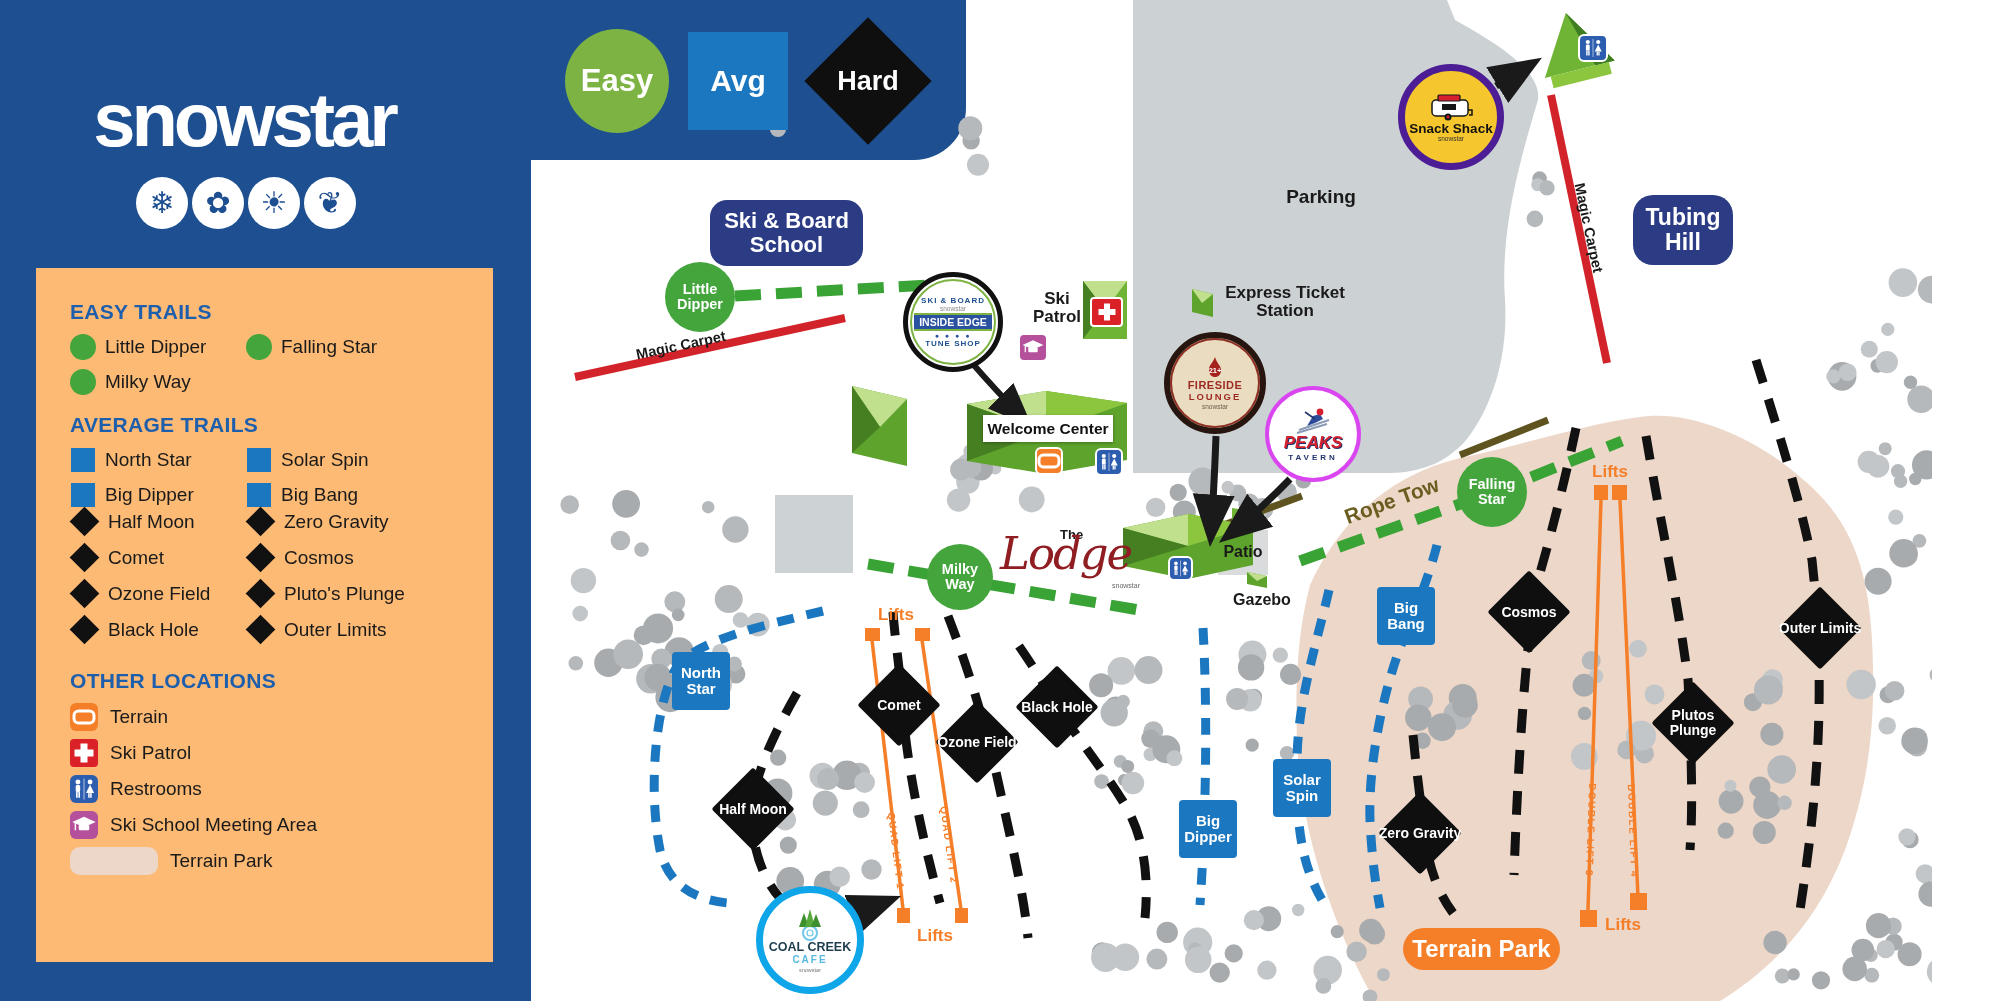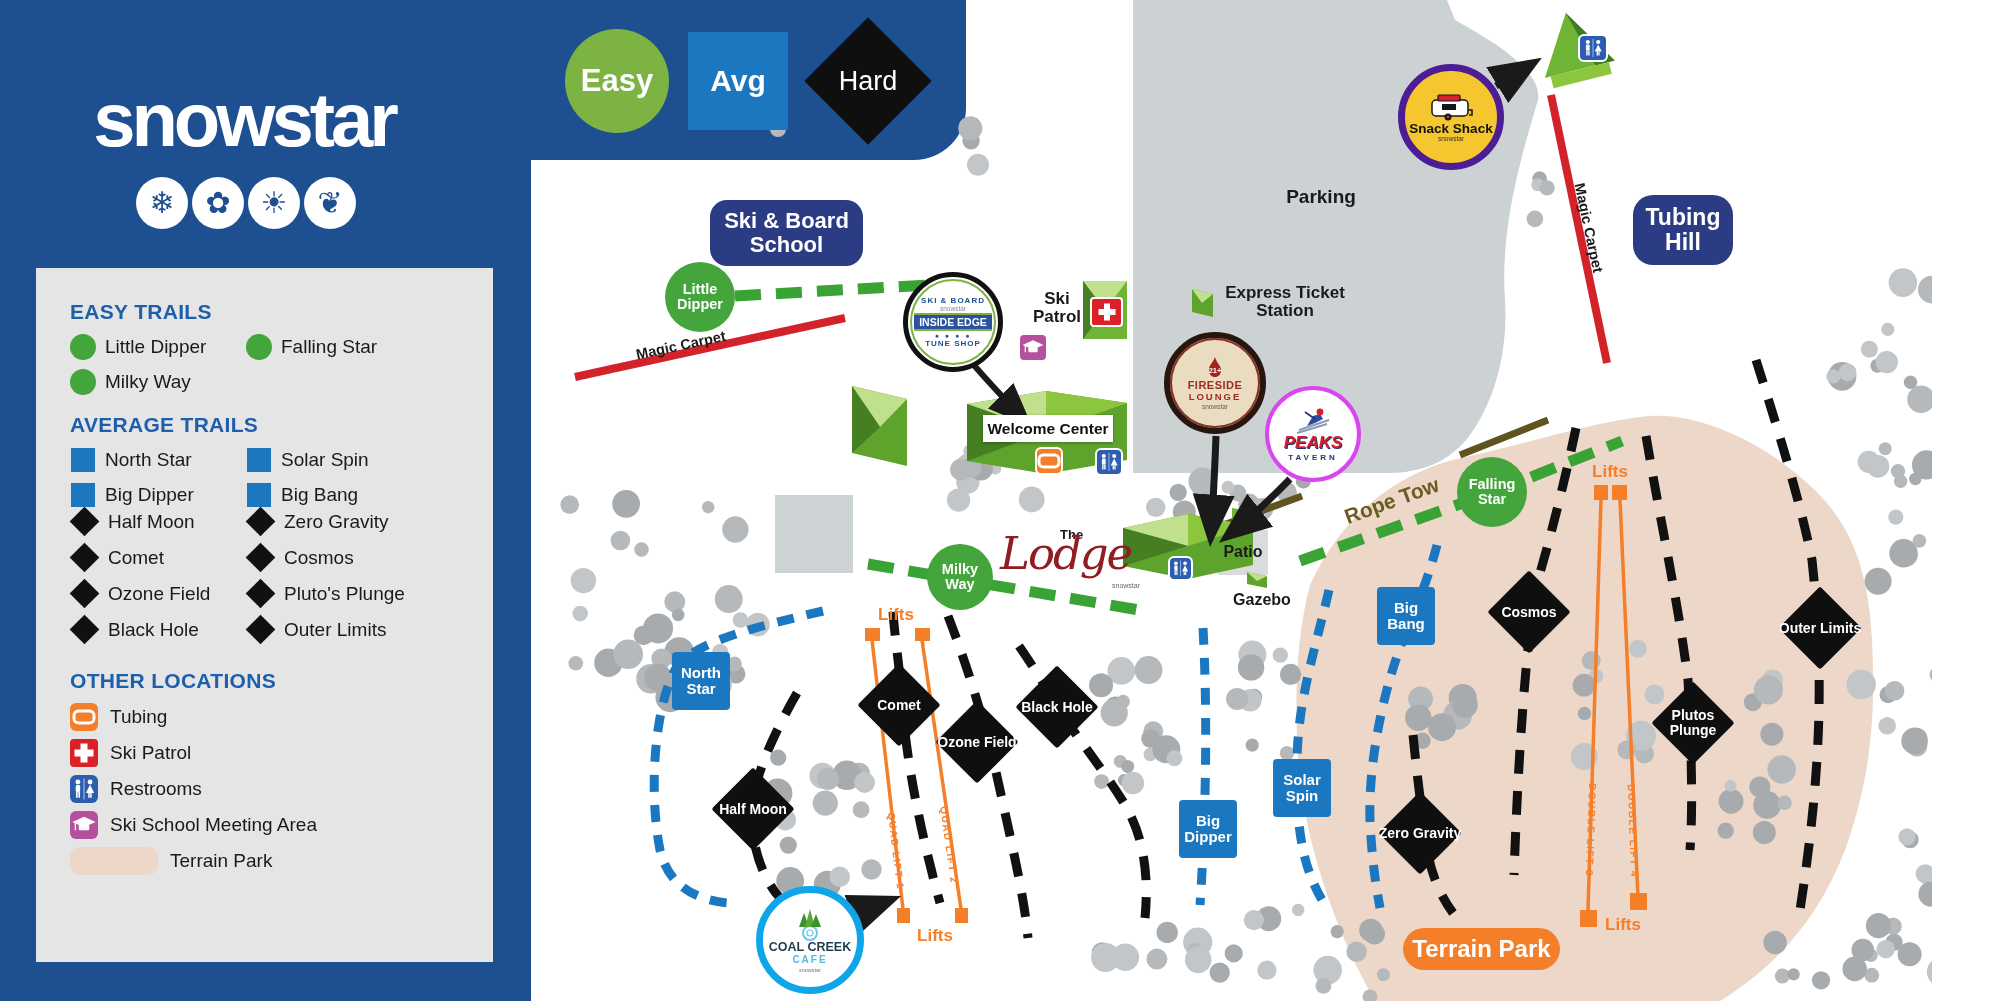--- a/index.html
+++ b/index.html
@@ -18,24 +18,24 @@
   .sicon{width:52px;height:52px;border-radius:50%;background:#fff;color:#1d4f91;
          display:flex;align-items:center;justify-content:center;font-size:30px;line-height:1}
 
   
   .easy-badge{position:absolute;left:565px;top:29px;width:104px;height:104px;border-radius:50%;
       background:#7cb342;color:#fff;font-weight:bold;font-size:31px;display:flex;align-items:center;justify-content:center}
   .avg-badge{position:absolute;left:688px;top:32px;width:100px;height:98px;background:#1b78c0;color:#fff;
       font-weight:bold;font-size:30px;display:flex;align-items:center;justify-content:center}
   .hard-badge{position:absolute;left:798px;top:11px;width:140px;height:140px}
   .hb-shape{position:absolute;left:50%;top:50%;width:90px;height:90px;transform:translate(-50%,-50%) rotate(45deg);background:#0f0f0f}
-  .hb-lbl{position:absolute;inset:0;display:flex;align-items:center;justify-content:center;color:#fff;font-weight:normal;font-size:27px}
+  .hb-lbl{position:absolute;inset:0;display:flex;align-items:center;justify-content:center;color:#fff;font-weight:bold;font-size:27px}
 
   
-  .legend{position:absolute;left:36px;top:268px;width:457px;height:694px;background:#e5e5e5;
+  .legend{position:absolute;left:36px;top:268px;width:457px;height:694px;background:#fdba74;
           padding:30px 0 16px 34px;box-sizing:border-box}
   .lg-h{color:#1d5fad;font-weight:bold;font-size:21px;margin:18px 0 10px;letter-spacing:.3px}
   .lg-h:first-child{margin-top:2px}
   .lg-grid{display:grid;grid-template-columns:176px 1fr;row-gap:9px}
   .lg-item{display:flex;align-items:center;gap:9px;font-size:19px;color:#1a1a1a}
   .sw-circle{width:26px;height:26px;border-radius:50%;background:#43a53c;flex:none}
   .sw-square{width:24px;height:24px;background:#1b78c0;flex:none;margin:1px}
   .sw-diamond{width:21px;height:21px;background:#111;transform:rotate(45deg);margin:3px 4px;flex:none}
   .lg-oitem{display:flex;align-items:center;gap:12px;font-size:19px;color:#1a1a1a;margin-bottom:8px}
   .oi{width:28px;height:28px;border-radius:6px;flex:none;position:relative}
@@ -563,21 +563,21 @@
       <div class="lg-item">
           <span class="sw-diamond"></span>
           <span>Outer Limits</span>
         </div>
     </div>
     <div class="lg-h" style="margin-top:26px">OTHER LOCATIONS</div>
     <div class="lg-oitem">
       <span class="oi oi-rentals">
           <span class="goggles"></span>
         </span>
-      <span>Tubing</span>
+      <span>Terrain</span>
       </div>
     <div class="lg-oitem">
       <span class="oi oi-patrol">
           <span class="cross-v"></span>
           <span class="cross-h"></span>
         </span>
       <span>Ski Patrol</span>
       </div>
     <div class="lg-oitem">
       <span class="oi oi-rr">

